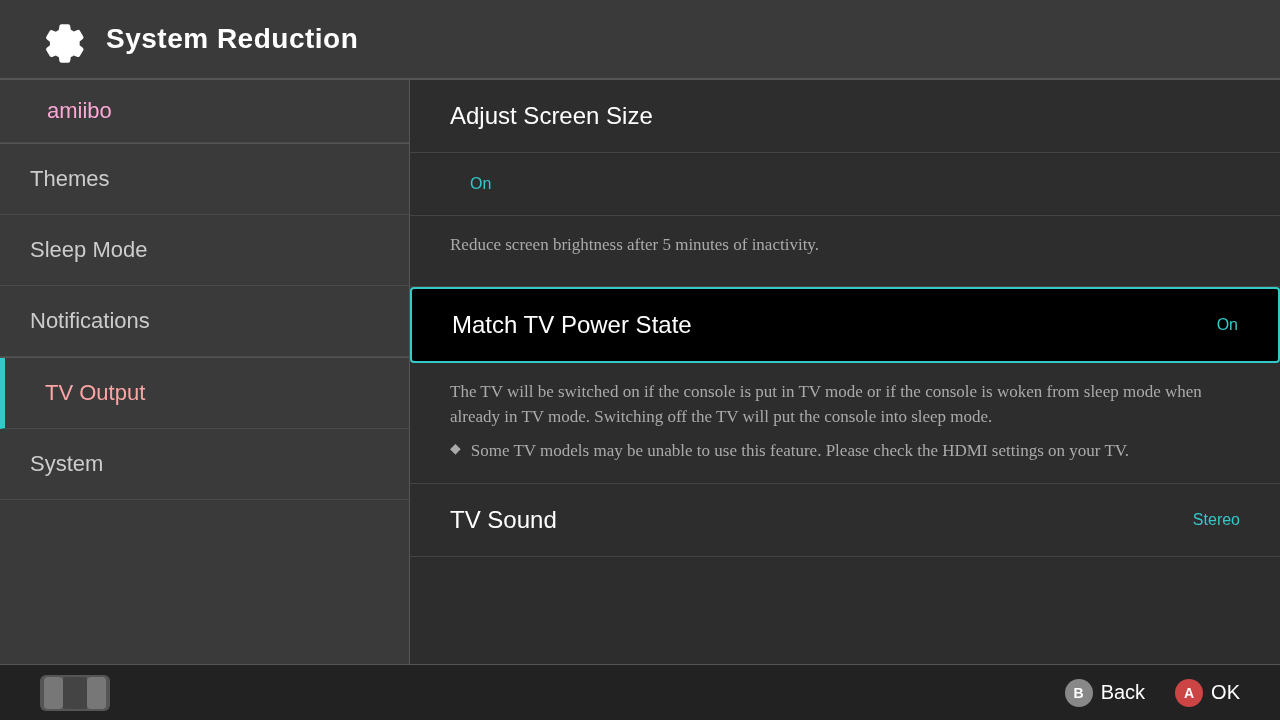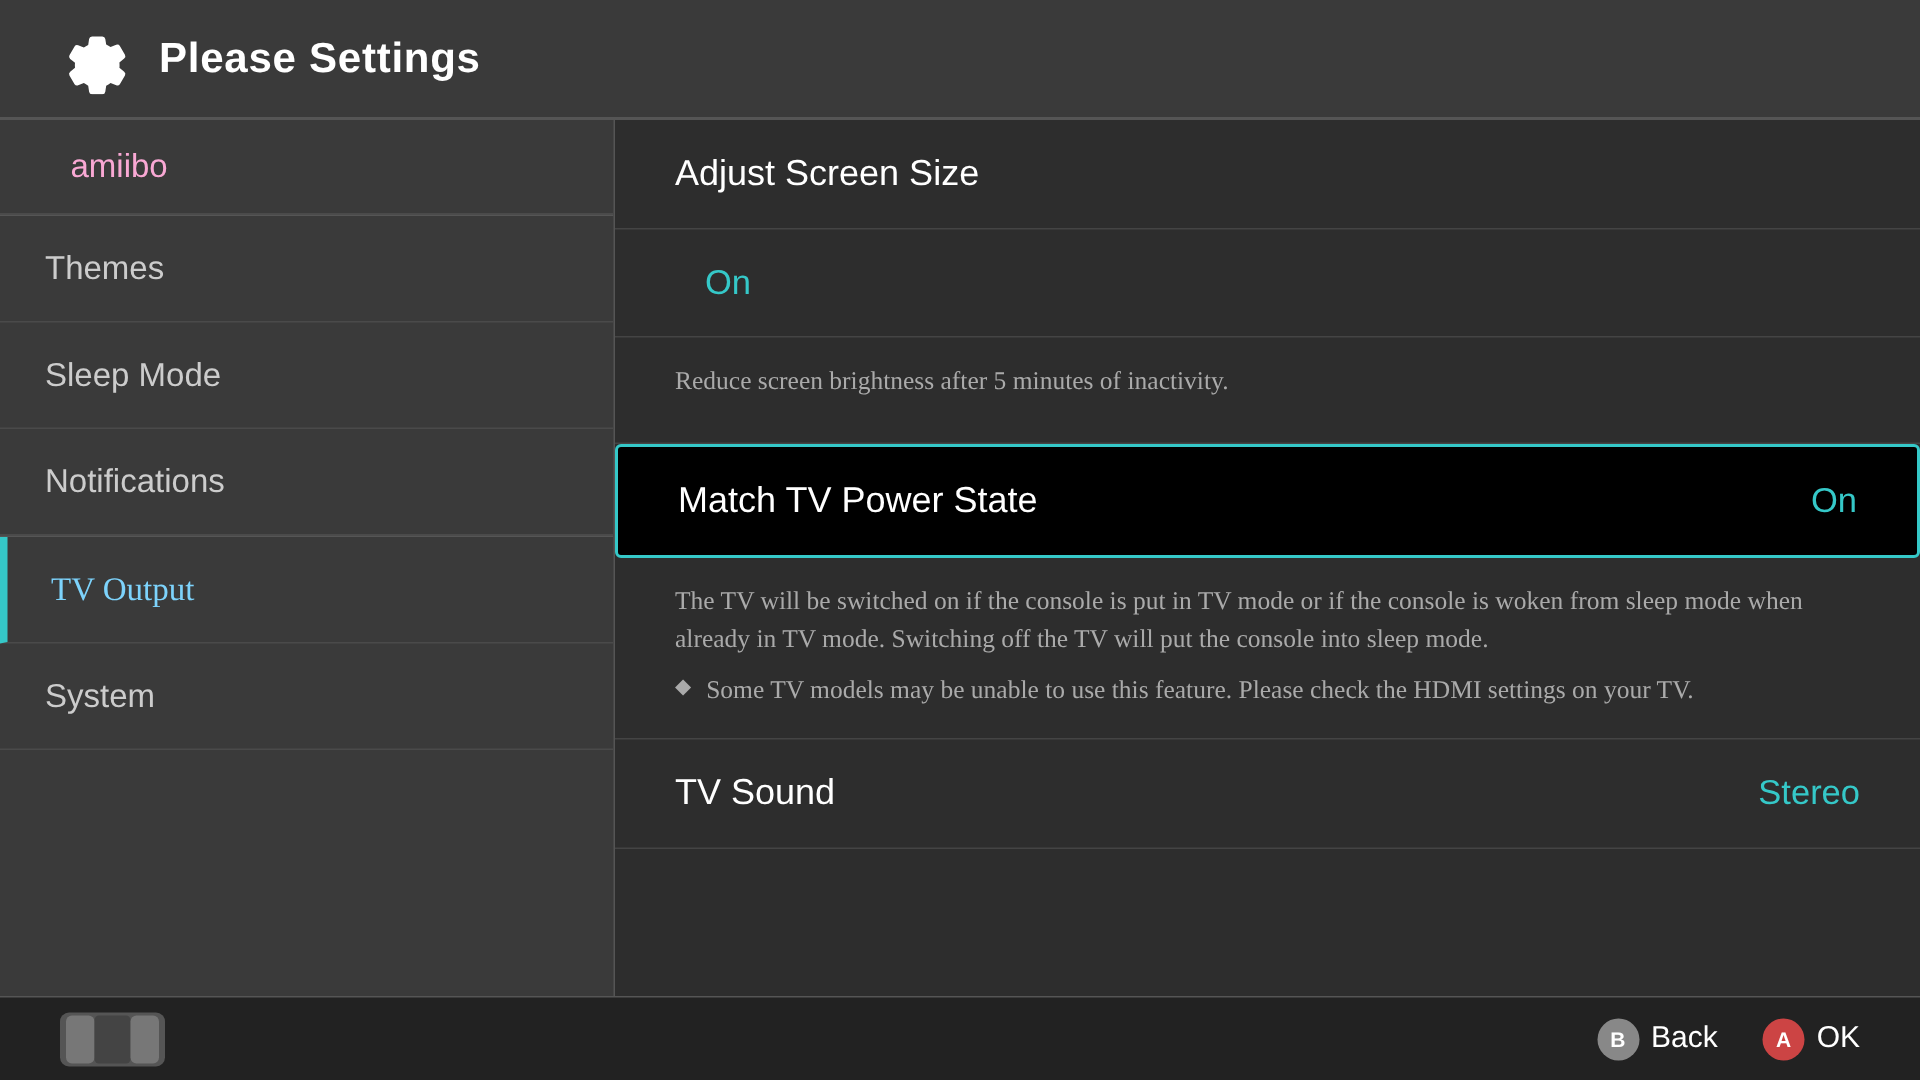--- a/index.html
+++ b/index.html
@@ -57,24 +57,23 @@
       padding: 22px 30px;
       font-size: 22px;
       color: #cccccc;
       cursor: pointer;
       border-bottom: 1px solid #4a4a4a;
       display: flex;
       align-items: flex-start;
     }
 
     .sidebar-item.active {
-      color: #7dd3fc;
+      color: #fca5a5;
       border-left: 5px solid #35c8c8;
-      padding-left: 29px;
-      font-family: Liberation Serif, serif;
+      padding-left: 40px;
     }
 
     .sidebar-divider {
       border: none;
       border-top: 1px solid #555;
       margin: 0;
     }
 
     .sidebar-amiibo {
       padding: 18px 47px;
@@ -88,31 +87,31 @@
       flex: 1;
       background: #2d2d2d;
       overflow-y: auto;
       padding: 0;
     }
 
     .content-item {
       padding: 22px 40px;
       border-bottom: 1px solid #444;
       display: flex;
-      align-items: flex-start;
+      align-items: center;
       justify-content: space-between;
     }
 
     .content-item-title {
       font-size: 24px;
       color: #ffffff;
     }
 
     .content-item-value {
-      font-size: 23px;
+      font-size: 16px;
       color: #35c8c8;
       flex-shrink: 0;
       margin-left: 20px;
     }
 
     .content-item-value.stereo {
       color: #35c8c8;
     }
 
     
@@ -237,21 +236,21 @@
       border-radius: 3px;
     }
   </style>
 </head>
 <body>
 
 <div class="header">
   <svg class="header-icon" viewBox="0 0 48 48" fill="white">
     <path d="M24 31a7 7 0 1 0 0-14 7 7 0 0 0 0 14zm15.6-4.4l3.2-2.6a2 2 0 0 0 .5-2.5l-3.4-5.8a2 2 0 0 0-2.4-.8l-3.8 1.5a14 14 0 0 0-2.9-1.7L30.2 11a2 2 0 0 0-2-1.7h-6.8a2 2 0 0 0-2 1.7l-.6 4a14 14 0 0 0-2.9 1.7l-3.8-1.5a2 2 0 0 0-2.4.8l-3.4 5.8a2 2 0 0 0 .5 2.5l3.2 2.6a14 14 0 0 0 0 3.3l-3.2 2.6a2 2 0 0 0-.5 2.5l3.4 5.8a2 2 0 0 0 2.4.8l3.8-1.5c.9.6 1.9 1.2 2.9 1.7l.6 4a2 2 0 0 0 2 1.7h6.8a2 2 0 0 0 2-1.7l.6-4a14 14 0 0 0 2.9-1.7l3.8 1.5a2 2 0 0 0 2.4-.8l3.4-5.8a2 2 0 0 0-.5-2.5l-3.2-2.6c.1-.5.1-1.1.1-1.6s0-1.1-.1-1.7z"></path>
   </svg>
-  <span class="header-title">Please Settings</span>
+  <span class="header-title">System Reduction</span>
 </div>
 
 <div class="main">
 
   <div class="sidebar">
     <div class="sidebar-amiibo">
       <span>amiibo</span>
     </div>
     <hr class="sidebar-divider">
 

